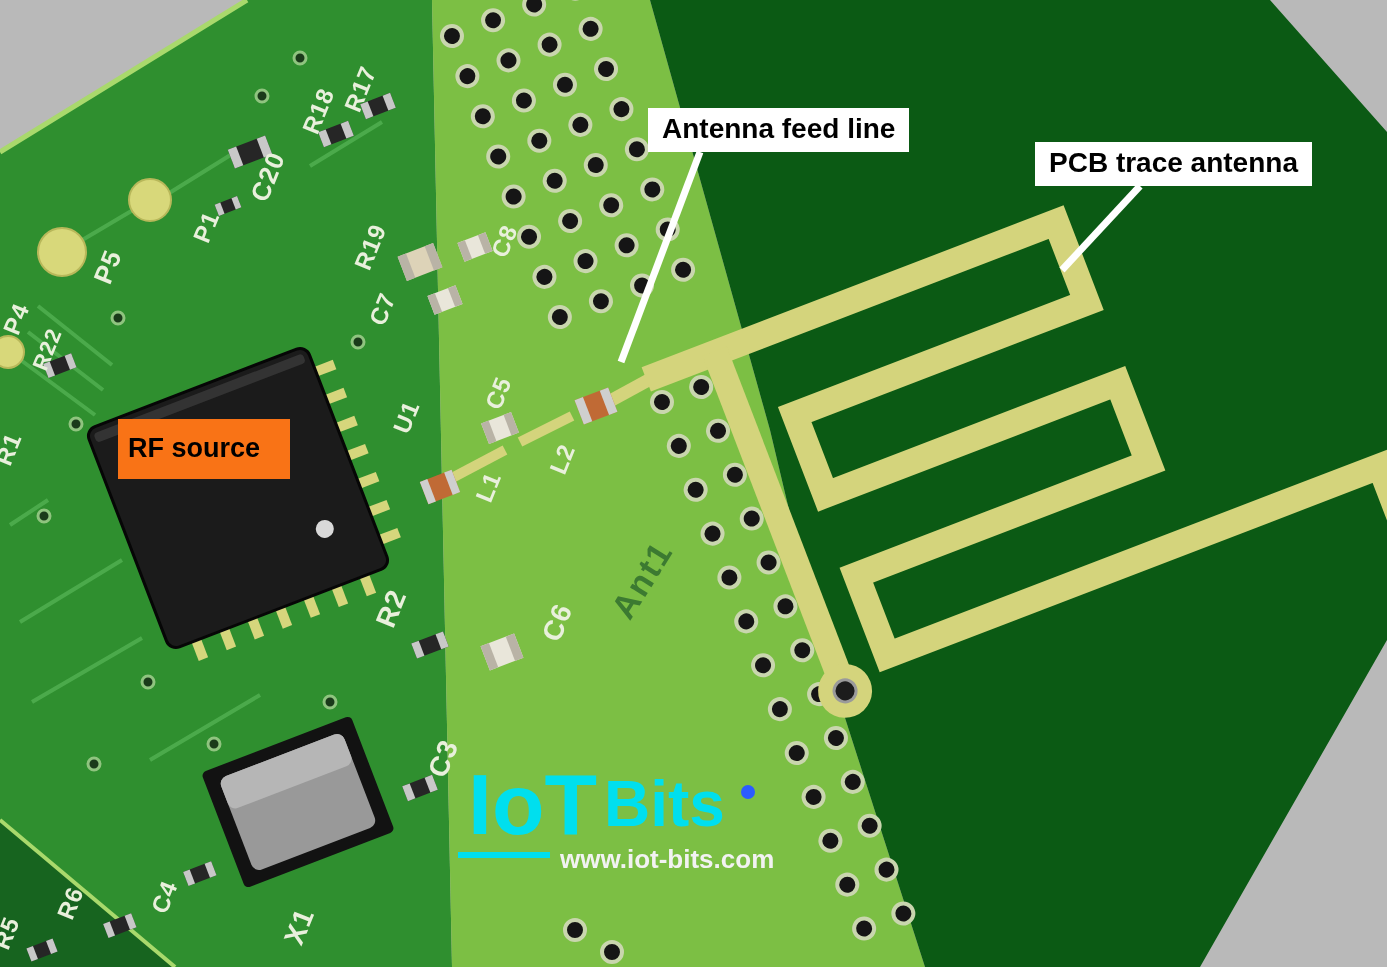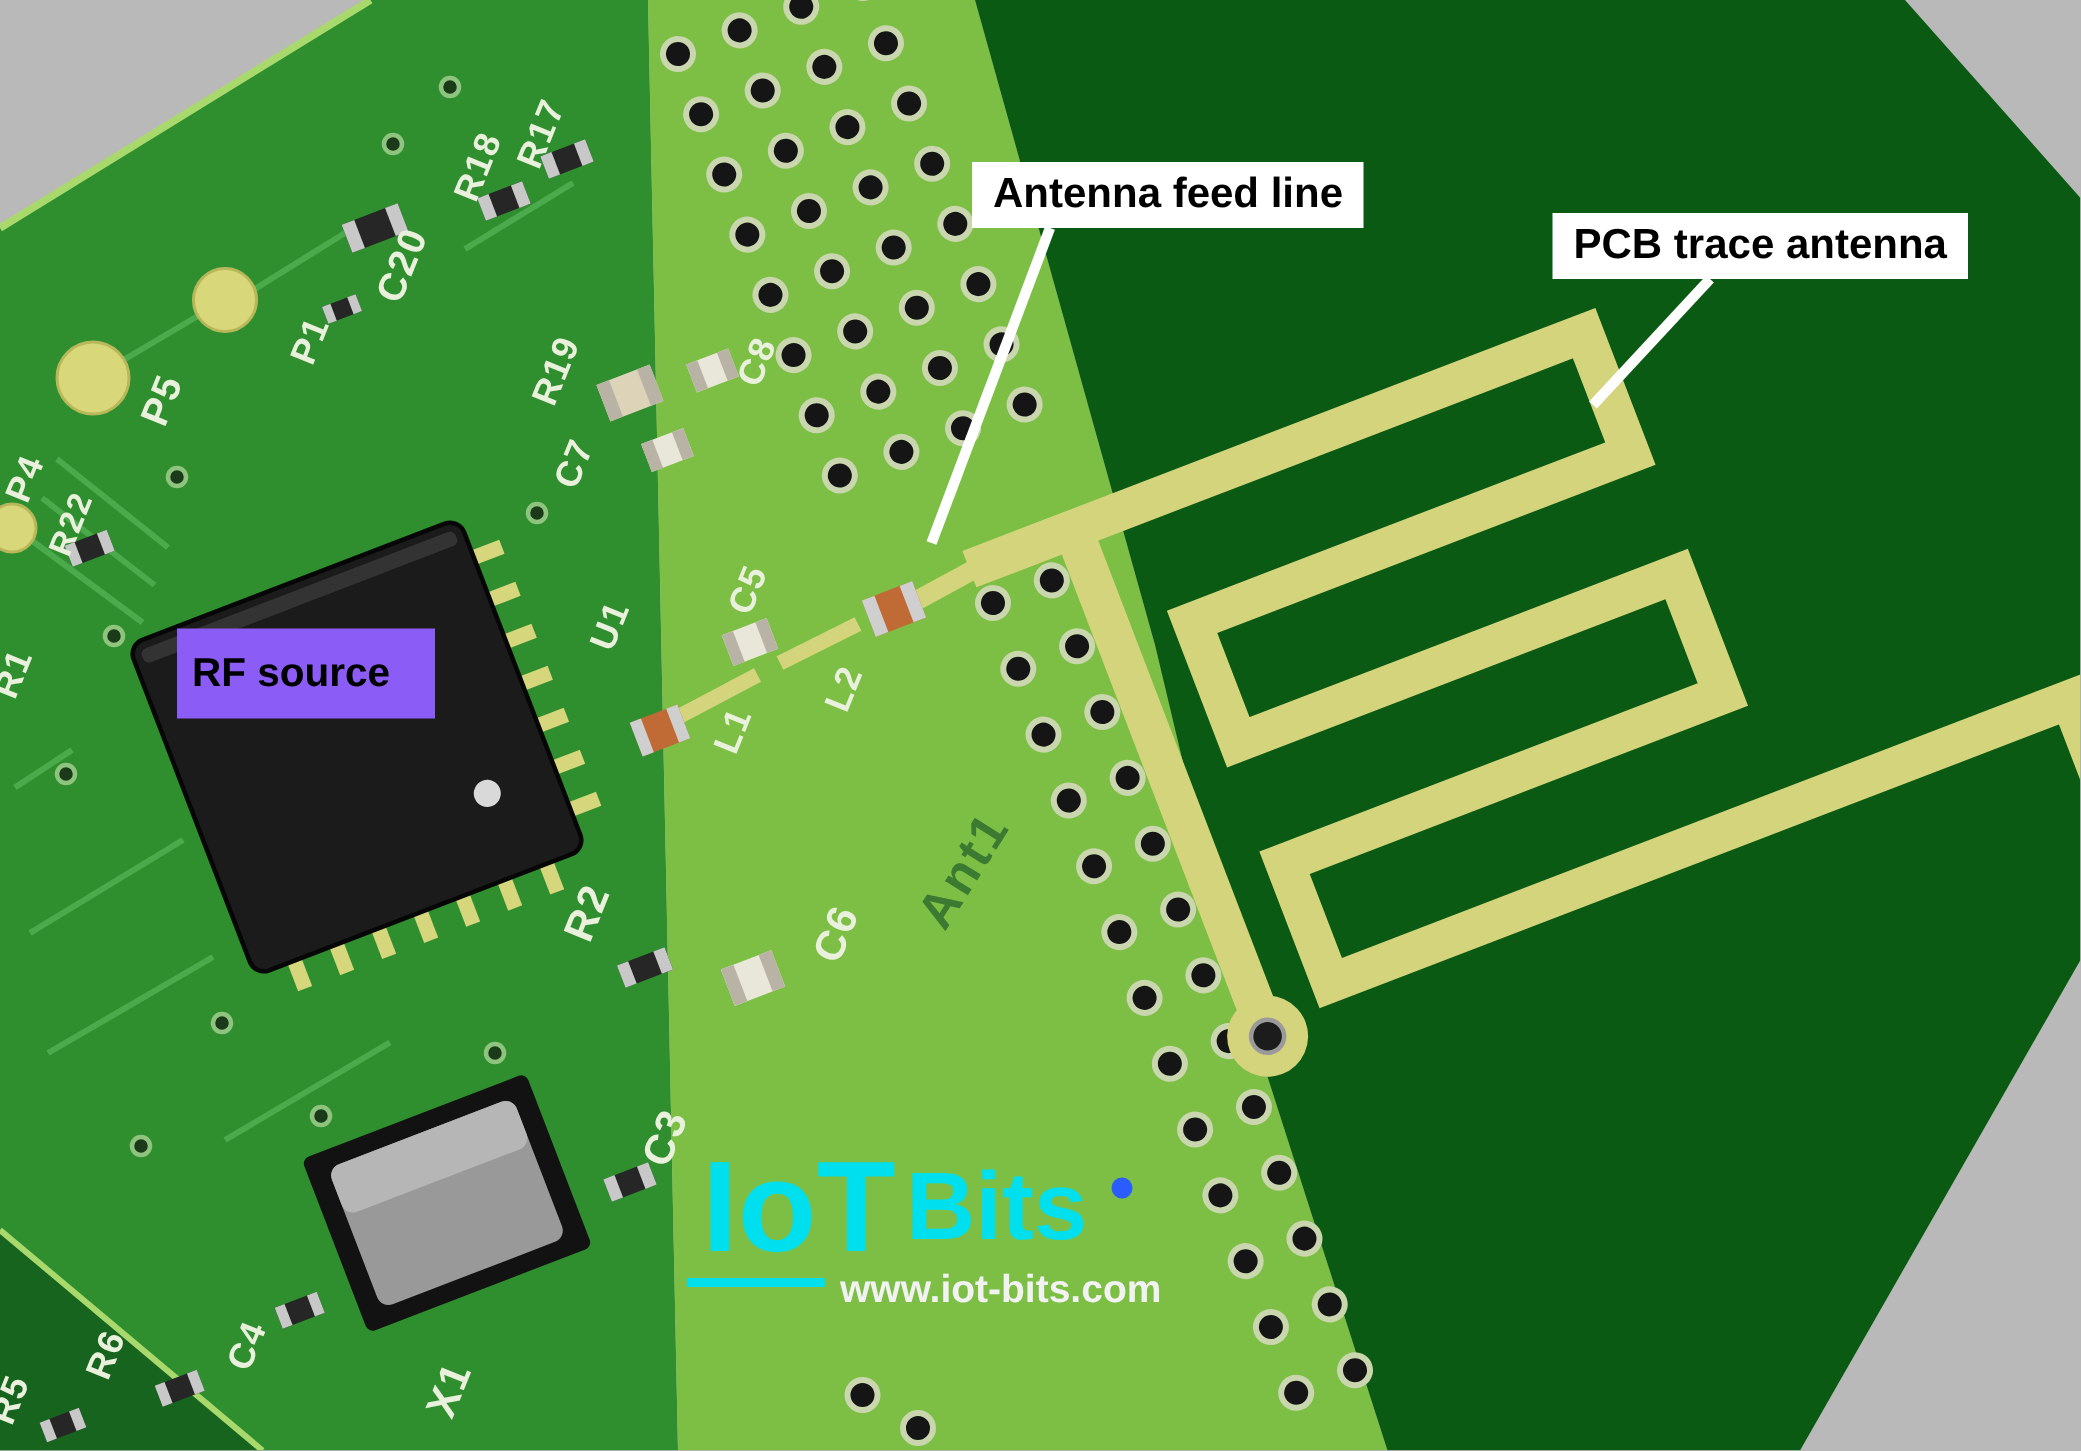--- a/index.html
+++ b/index.html
@@ -8,21 +8,21 @@
     font-family:"Liberation Sans",sans-serif;background:#b9b9b9;
   }
   .stage svg{position:absolute;left:0;top:0;}
   .anno{
     position:absolute;background:#ffffff;color:#000;
     font-weight:bold;font-size:28px;padding:4px 14px 6px;
     white-space:nowrap;line-height:1.2;
   }
   .rf-box{
     position:absolute;left:118px;top:419px;width:152px;
-    background:#8b5cf6;color:#000;font-weight:bold;font-size:27px;
+    background:#f97316;color:#000;font-weight:bold;font-size:27px;
     padding:9px 10px;line-height:1.55;
   }
   .silk{
     fill:#e9f0dc;font-family:"Liberation Sans",sans-serif;
     font-weight:bold;text-anchor:middle;letter-spacing:1px;
   }
   .silk-dark{
     fill:#3c7a31;font-family:"Liberation Sans",sans-serif;
     font-weight:bold;text-anchor:middle;letter-spacing:2px;
   }

